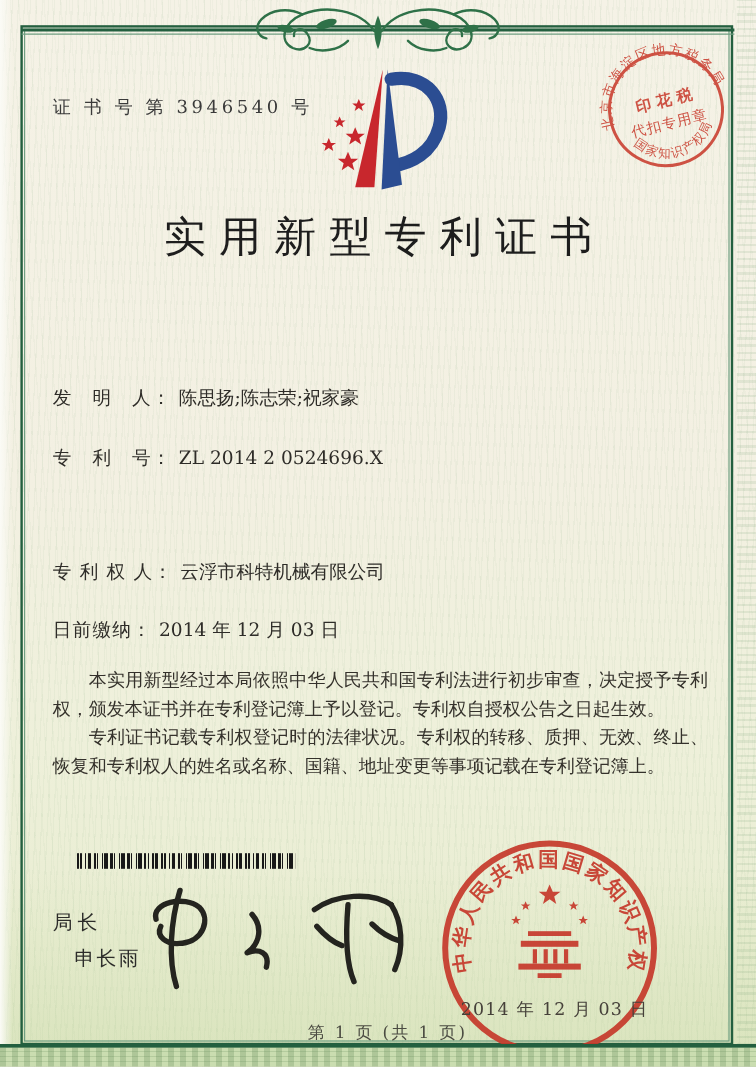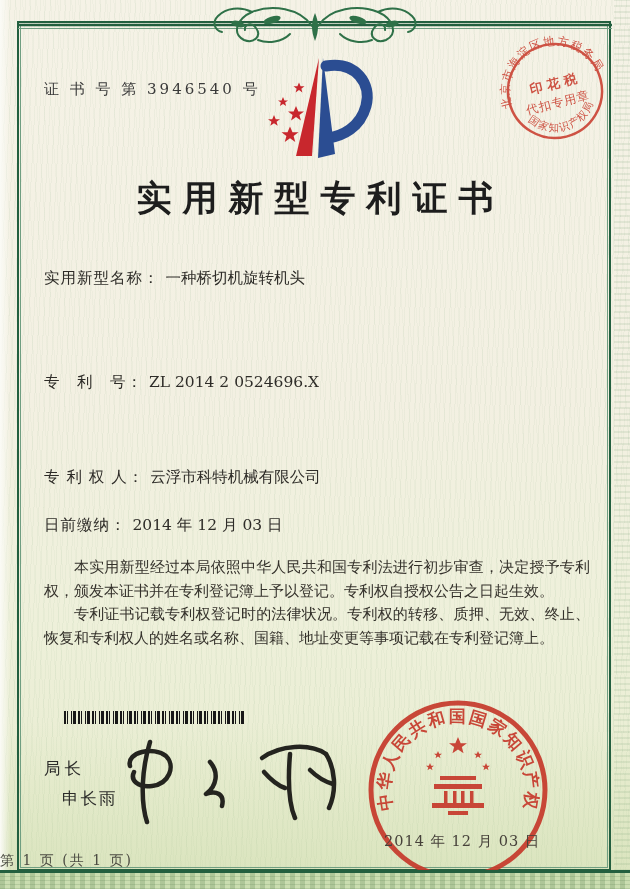--- a/index.html
+++ b/index.html
@@ -23,38 +23,38 @@
   .bottom-band{position:absolute;left:0;right:0;bottom:0;height:16px;border-top:3px solid #235f3f;
     background:
       repeating-linear-gradient(90deg, rgba(90,130,80,.25) 0 5px, transparent 5px 10px),
       repeating-linear-gradient(0deg, rgba(90,130,80,.20) 0 1px, transparent 1px 4px),
       #caddb0;}
   .cert-no{position:absolute;left:44px;top:80px;font-size:15px;letter-spacing:3px;color:#3a3a3a;}
   .logo{position:absolute;left:252px;top:50px;width:126px;height:118px;}
   .tax-stamp{position:absolute;left:492px;top:28px;width:126px;height:126px;opacity:.88;}
   .tax-stamp text{fill:#c93d2e;font-family:"DejaVu Serif",serif;}
   .title{position:absolute;left:0;right:0;top:176px;text-align:center;font-size:35px;line-height:44px;
-    font-weight:bold;color:#1d1d1d;letter-spacing:11px;text-indent:11px;}
+    font-weight:normal;color:#1d1d1d;letter-spacing:11px;text-indent:11px;}
   .field{position:absolute;left:44px;width:545px;font-size:15.5px;color:#2e2c28;white-space:nowrap;}
   .field .lab{letter-spacing:1px;}
   .field .val{margin-left:6px;}
   .bodytext{position:absolute;left:44px;top:540px;width:546px;font-size:15px;line-height:23.5px;
     color:#34312b;text-align:justify;margin-top:16px;}
   .bodytext p{margin:0;text-indent:2em;}
   .barcode{position:absolute;left:64px;top:711px;width:182px;height:13px;
     background:repeating-linear-gradient(90deg,#181818 0 2px,transparent 2px 3px,#181818 3px 4px,
       transparent 4px 7px,#181818 7px 8px,transparent 8px 9px,#181818 9px 12px,transparent 12px 14px);}
   .signer-title{position:absolute;left:44px;top:758px;font-size:16.5px;letter-spacing:4px;color:#2c2c2a;}
   .signer-name{position:absolute;left:62px;top:788px;font-size:16.5px;letter-spacing:2px;color:#2c2c2a;font-family:Liberation Serif, serif;}
   .signature{position:absolute;left:112px;top:728px;width:250px;height:105px;}
   .seal{position:absolute;left:360px;top:692px;width:196px;height:196px;opacity:.92;}
   .seal text{fill:#c6392b;font-family:"DejaVu Serif",serif;}
   .seal-date{position:absolute;left:384px;top:832px;width:180px;font-size:14.5px;
     letter-spacing:1px;color:#46413a;z-index:5;}
-  .footer{position:absolute;left:0;right:0;top:852px;text-align:left;font-size:14px;
+  .footer{position:absolute;left:16px;right:0;top:852px;text-align:center;font-size:14px;
     letter-spacing:2px;color:#4b4b42;}
 </style>
 </head>
 <body>
 
 <div class="photo">
 
   <div class="guilloche"></div>
   <div class="tint-bottom"></div>
   <div class="right-edge"></div>
@@ -113,22 +113,22 @@
       <text font-size="10.5" style="letter-spacing:1px">
         <textPath href="#taxBot" startOffset="6">国家知识产权局</textPath>
       </text>
       <text x="63" y="60" text-anchor="middle" font-size="13" font-weight="bold">印 花 税</text>
       <text x="63" y="79" text-anchor="middle" font-size="12" style="letter-spacing:1px">代扣专用章</text>
     </g>
   </svg>
 
   <div class="title">实用新型专利证书</div>
 
-  <div class="field" style="top:268px">
-    <span class="lab">实用新型名称：</span><span class="val">一种桥切机旋转机头</span>
+  <div class="field" style="top:322px">
+    <span class="lab">发　明　人：</span><span class="val">陈思扬;陈志荣;祝家豪</span>
   </div>
   <div class="field" style="top:372px">
     <span class="lab">专　利　号：</span><span class="val">ZL 2014 2 0524696.X</span>
   </div>
   <div class="field" style="top:467px">
     <span class="lab">专 利 权 人：</span><span class="val">云浮市科特机械有限公司</span>
   </div>
   <div class="field" style="top:515px">
     <span class="lab">日前缴纳：</span><span class="val">2014 年 12 月 03 日</span>
   </div>

